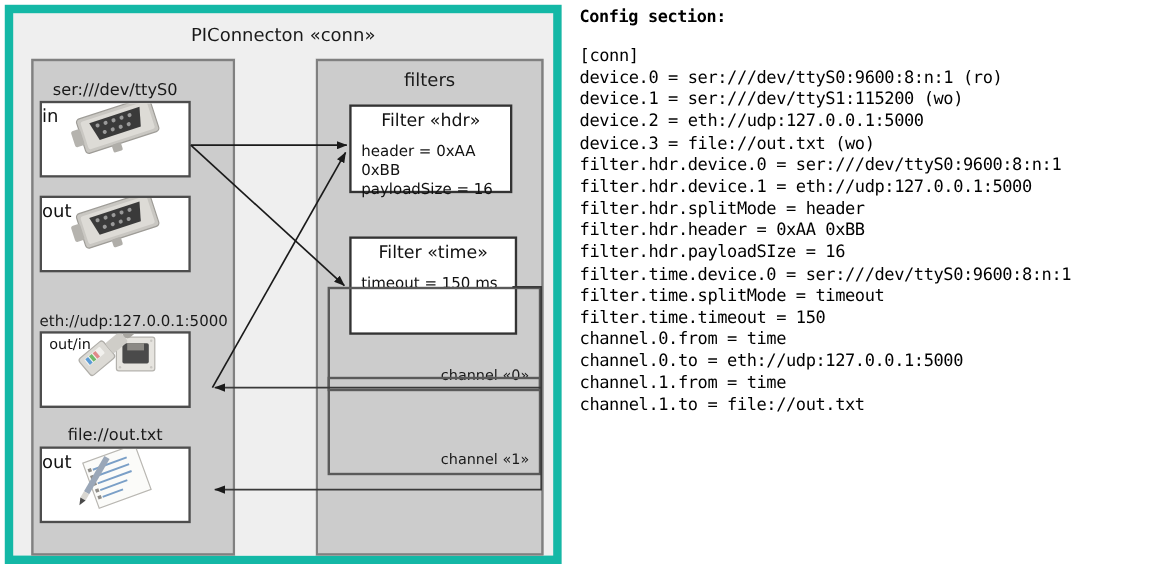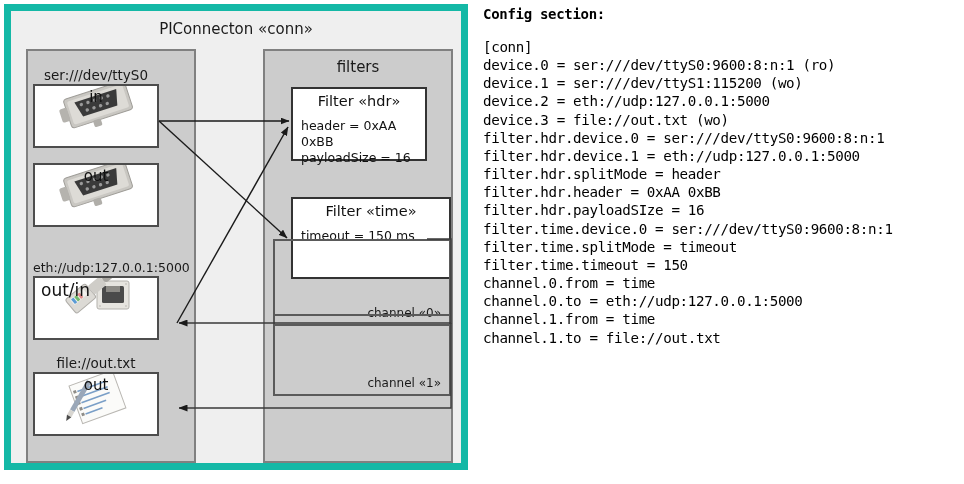--- a/index.html
+++ b/index.html
@@ -74,30 +74,30 @@
     height: 64px;
     background: #ffffff;
     border: 2px solid #4d4d4d;
     box-sizing: border-box;
     overflow: hidden;
   }
   .device-dir {
     position: absolute;
     left: 0; top: 2px;
     width: 100%;
-    text-align: center;
+    text-align: left;
     font-size: 15px;
     color: #111111;
     z-index: 3;
   }
   .device-dir.left {
     text-align: left;
     left: 6px;
     width: auto;
-    font-size: 17px;
+    font-size: 12px;
   }
 
   #dev-ttyS0 { left: 22px; top: 56px; }
   #dev-ttyS1 { left: 22px; top: 152px; }
   #dev-eth   { left: 22px; top: 248px; }
   #dev-file  { left: 22px; top: 344px; }
   #dev-eth .device-caption { font-size: 12.5px; }
 
   
   .icon-wrap {
@@ -107,21 +107,21 @@
   .icon-wrap svg { position: absolute; }
 
   
   .filter-box {
     position: absolute;
     background: #ffffff;
     border: 2px solid #333333;
     box-sizing: border-box;
   }
   #filter-hdr  { left: 280px; top: 76px;  width: 136px; height: 74px; }
-  #filter-time { left: 280px; top: 186px; width: 160px; height: 82px; }
+  #filter-time { left: 280px; top: 186px; width: 140px; height: 82px; }
   .filter-title {
     margin-top: 4px;
     text-align: center;
     font-size: 14.5px;
     color: #111111;
   }
   .filter-props {
     margin: 9px 0 0 8px;
     font-size: 12.5px;
     color: #111111;

